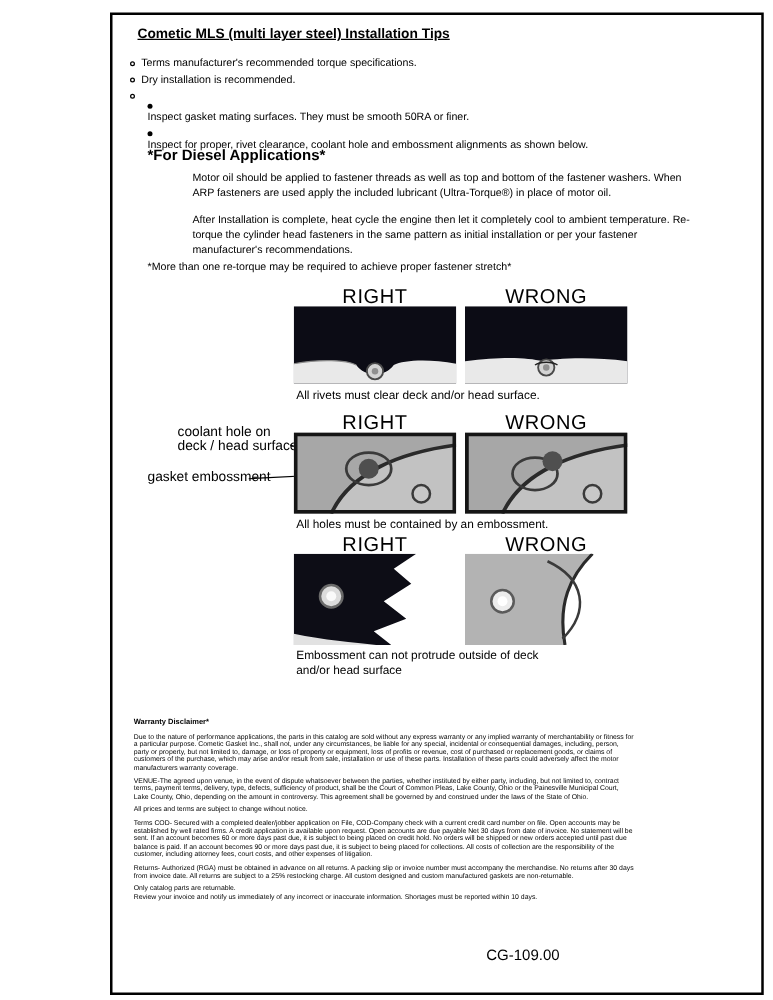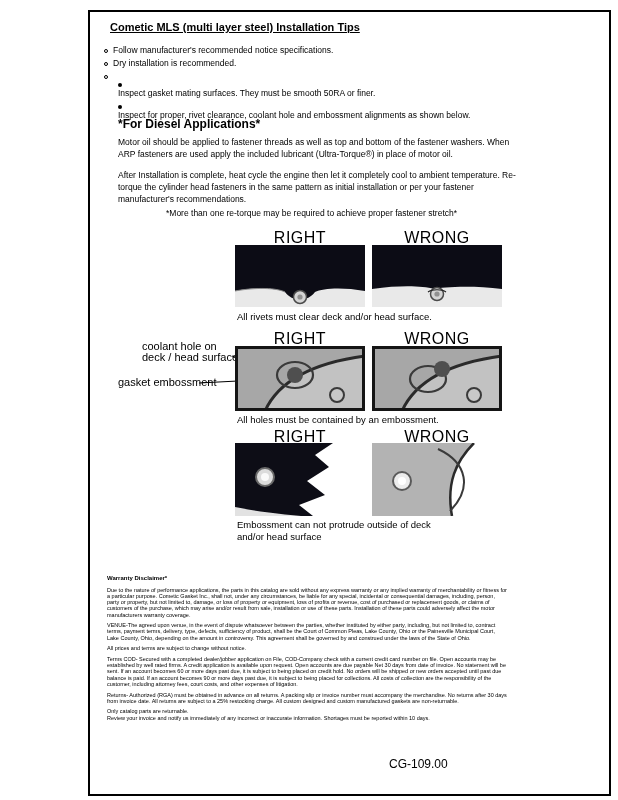--- a/index.html
+++ b/index.html
@@ -7,21 +7,21 @@
   body { font-family:"Liberation Sans", sans-serif; color:#000; position:relative; overflow:hidden; }
   .abs { position:absolute; }
   .frame { position:absolute; left:88px; top:10px; width:523px; height:786px; border:2px solid #000; }
   .title { font-size:11px; font-weight:bold; text-decoration:underline; white-space:nowrap; }
   .bullets { font-size:8.5px; line-height:13px; width:490px; }
   .b-row { display:flex; align-items:flex-start; }
   .dot-open { width:4px; height:4px; border:1px solid #000; border-radius:50%; margin:4.5px 5px 0 0; flex:0 0 auto; }
   .dot-fill { width:4px; height:4px; background:#000; border-radius:50%; margin:4.5px 5px 0 0; flex:0 0 auto; }
   .sub { margin-left:14px;flex-direction:column; }
   .h2 { font-size:12px; font-weight:bold; white-space:nowrap; }
-  .para { font-size:8.5px; line-height:12px; }
+  .para { font-size:8.5px; line-height:12px;margin-left:36px; }
   .note { font-size:8.5px; white-space:nowrap; }
   .dlabel { font-size:16px; width:130px; text-align:center; letter-spacing:0.5px; }
   .caption { font-size:9.5px; line-height:12px; }
   .ann { font-size:11px; line-height:11px; }
   .legal { font-size:5.5px; line-height:6.2px; width:400px; }
   .legal p { margin-bottom:4.5px; }
   .legal p.tight { margin-bottom:0.5px; }
   .legal-h { font-size:6px; font-weight:bold; margin-bottom:5.5px; }
   .docnum { font-size:12px; }
   svg { display:block; }
@@ -29,21 +29,21 @@
 </head>
 <body>
 
 <div class="frame"></div>
 
 <div class="abs title" style="left:110px; top:21px;">Cometic MLS (multi layer steel) Installation Tips</div>
 
 <div class="abs bullets" style="left:104px; top:44px;">
   <div class="b-row">
     <span class="dot-open"></span>
-    <span>Follow manufacturer's recommended notice specifications.</span>
+    <span>Terms manufacturer's recommended torque specifications.</span>
   </div>
   <div class="b-row">
     <span class="dot-open"></span>
     <span>Dry installation is recommended.</span>
   </div>
   <div class="b-row">
     <span class="dot-open"></span>
   </div>
   <div class="b-row sub">
     <span class="dot-fill"></span>
@@ -54,21 +54,21 @@
     <span>Inspect for proper, rivet clearance, coolant hole and embossment alignments as shown below.</span>
   </div>
 </div>
 
 <div class="abs h2" style="left:118px; top:117px;">*For Diesel Applications*</div>
 
 <div class="abs para" style="left:118px; top:136px; width:398px;">Motor oil should be applied to fastener threads as well as top and bottom of the fastener washers. When ARP fasteners are used apply the included lubricant (Ultra-Torque®) in place of motor oil.</div>
 
 <div class="abs para" style="left:118px; top:169px; width:398px;">After Installation is complete, heat cycle the engine then let it completely cool to ambient temperature. Re-torque the cylinder head fasteners in the same pattern as initial installation or per your fastener manufacturer's recommendations.</div>
 
-<div class="abs note" style="left:118px; top:208px;margin-left:48px;">*More than one re-torque may be required to achieve proper fastener stretch*</div>
+<div class="abs note" style="left:118px; top:208px;">*More than one re-torque may be required to achieve proper fastener stretch*</div>
 
 <div class="abs dlabel" style="left:235px; top:229px;">RIGHT</div>
 <div class="abs dlabel" style="left:372px; top:229px;">WRONG</div>
 
 <div class="abs" style="left:235px; top:245px;">
   <svg width="130" height="62" viewBox="0 0 130 62">
     <rect width="130" height="62" fill="#0c0c15"></rect>
     <path d="M0,62 L0,46 C22,42 42,43 50,47 C57,57 73,57 80,47 C88,43 108,42 130,46 L130,62 Z" fill="#e9e9e9"></path>
     <path d="M0,46 C22,42 42,43 50,47" fill="none" stroke="#8a8a8a" stroke-width="1"></path>
     <circle cx="65" cy="52" r="6.5" fill="#d4d4d4" stroke="#4a4a4a" stroke-width="1.5"></circle>

